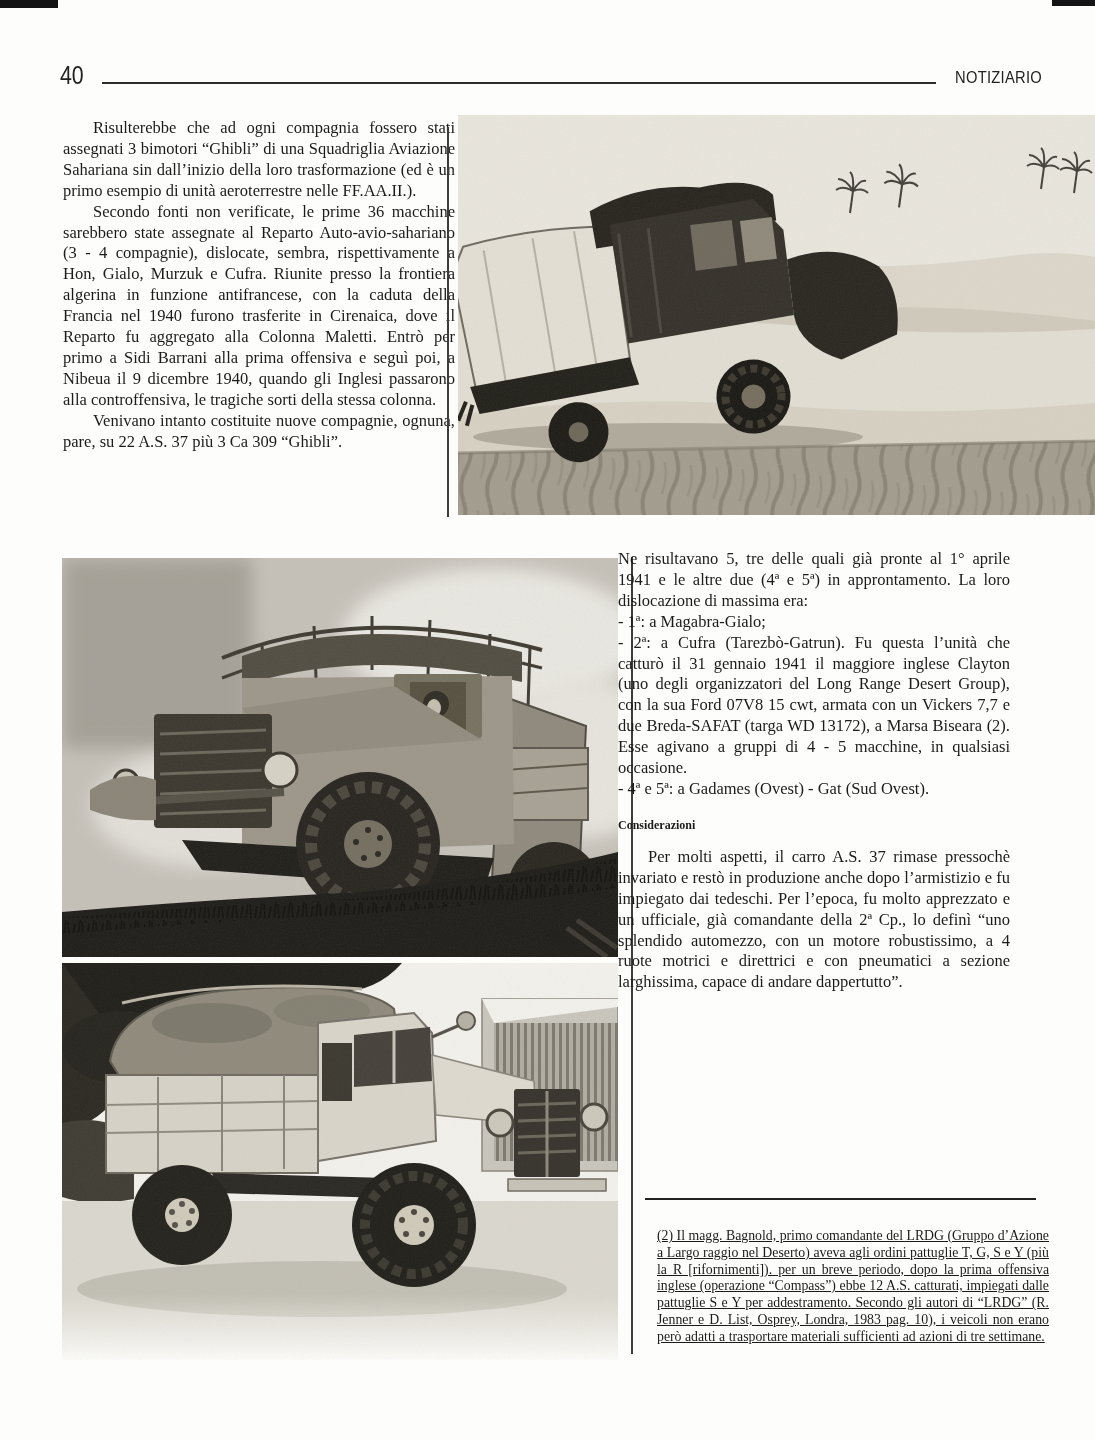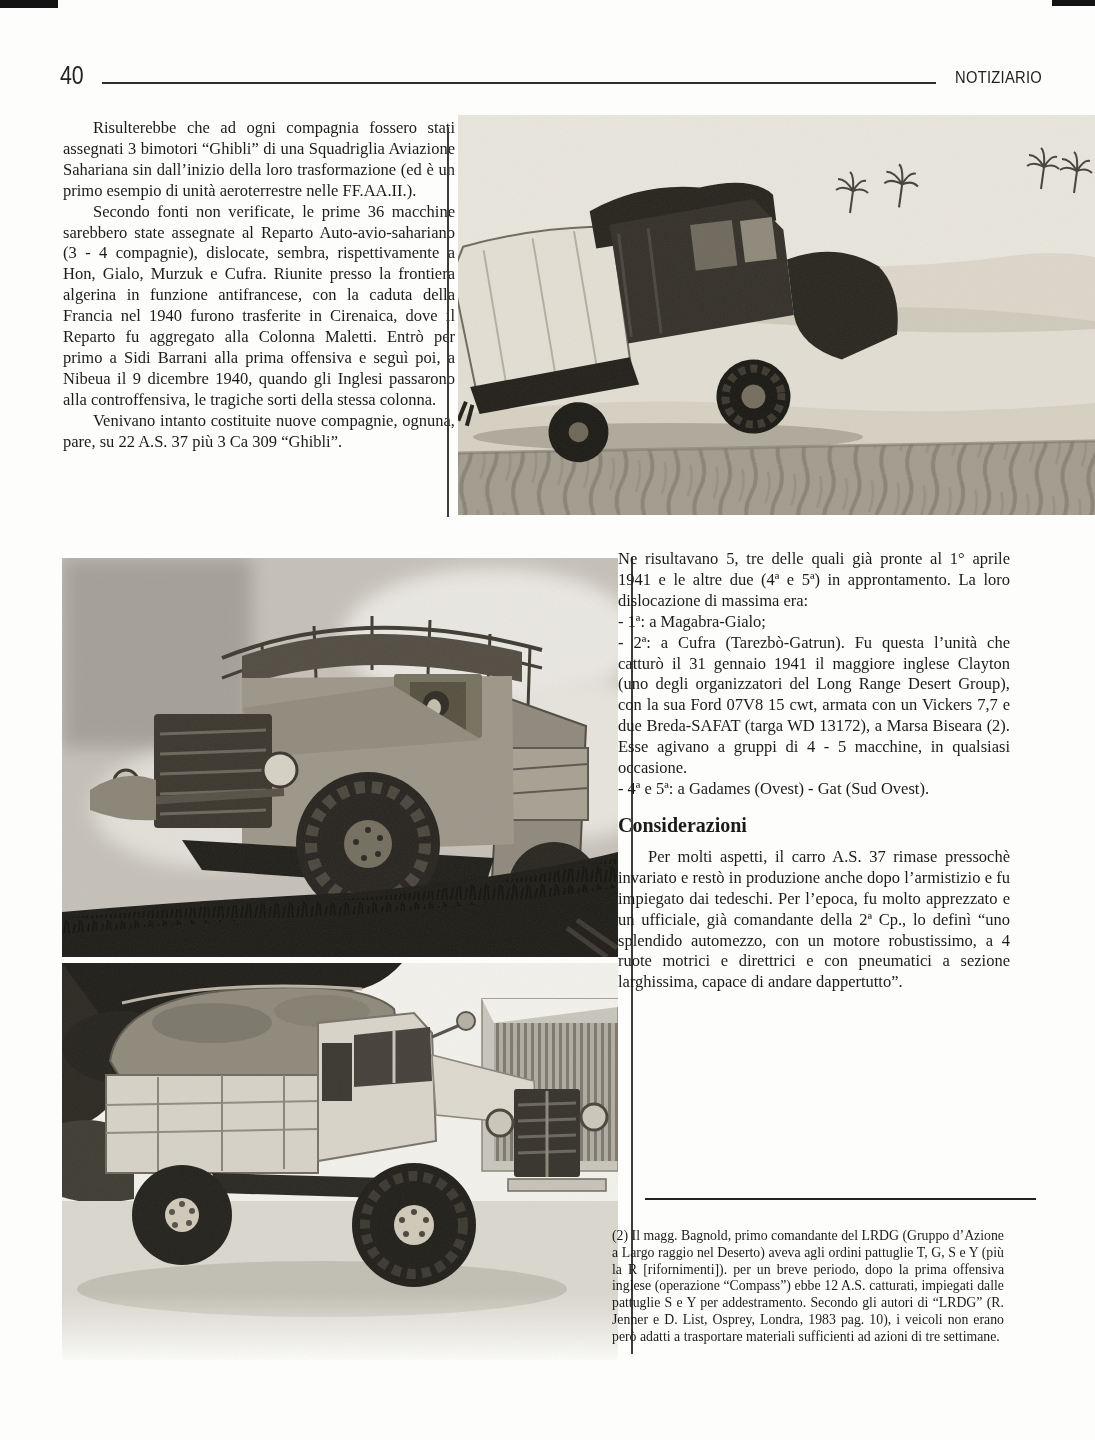--- a/index.html
+++ b/index.html
@@ -16,34 +16,34 @@
   #hrule{position:absolute;left:102px;top:82px;width:834px;height:2px;background:#2e2e2e;}
   #section{position:absolute;left:870px;top:69px;width:172px;text-align:right;
            font-family:"Liberation Sans",sans-serif;font-size:16px;letter-spacing:.3px;color:#222;
            transform:scaleX(.92);transform-origin:right;}
 
   
   .col p{margin:0;text-align:justify;font-size:16.5px;line-height:20.9px;hyphens:auto;}
   .col p.indent{text-indent:30px;}
   #leftcol{position:absolute;left:63px;top:118px;width:392px;}
   #rightcol{position:absolute;left:618px;top:549px;width:392px;}
-  #rightcol h3{margin:15px 0 11px 0;font-size:20px;line-height:21px;font-weight:bold;}
+  #rightcol h3{margin:15px 0 11px 0;font-size:12px;line-height:21px;font-weight:bold;}
 
   .vrule{position:absolute;width:2px;background:#3c3c3c;}
   #vrule1{left:447px;top:127px;height:390px;}
   #vrule2{left:631px;top:557px;height:797px;}
 
   figure{margin:0;position:absolute;line-height:0;}
   figure svg{display:block;}
   #photo1{left:458px;top:115px;width:637px;height:400px;}
   #photo2{left:62px;top:558px;width:556px;height:399px;}
   #photo3{left:62px;top:963px;width:556px;height:397px;}
 
   #fnrule{position:absolute;left:645px;top:1198px;width:391px;height:2px;background:#222;}
-  #footnote{position:absolute;left:612px;top:1228px;width:392px;}
+  #footnote{position:absolute;left:657px;top:1228px;width:392px;text-decoration:underline;}
   #footnote p{margin:0;text-align:justify;font-size:13.8px;line-height:16.8px;}
 </style>
 </head>
 <body>
 
 <div id="page">
 
   <div class="artifact" id="art-l"></div>
   <div class="artifact" id="art-r"></div>
 

